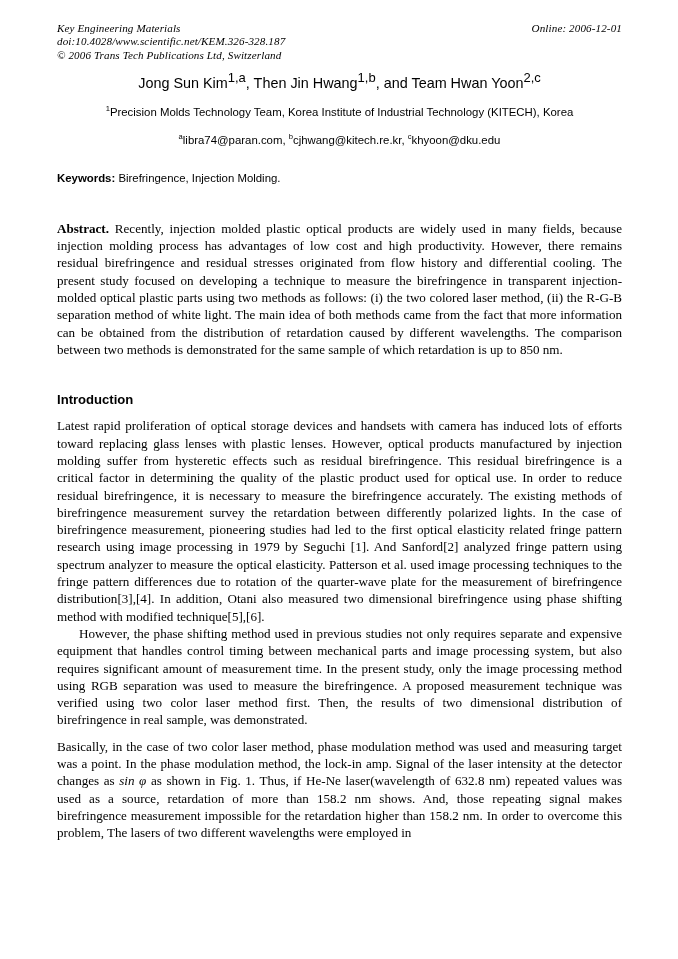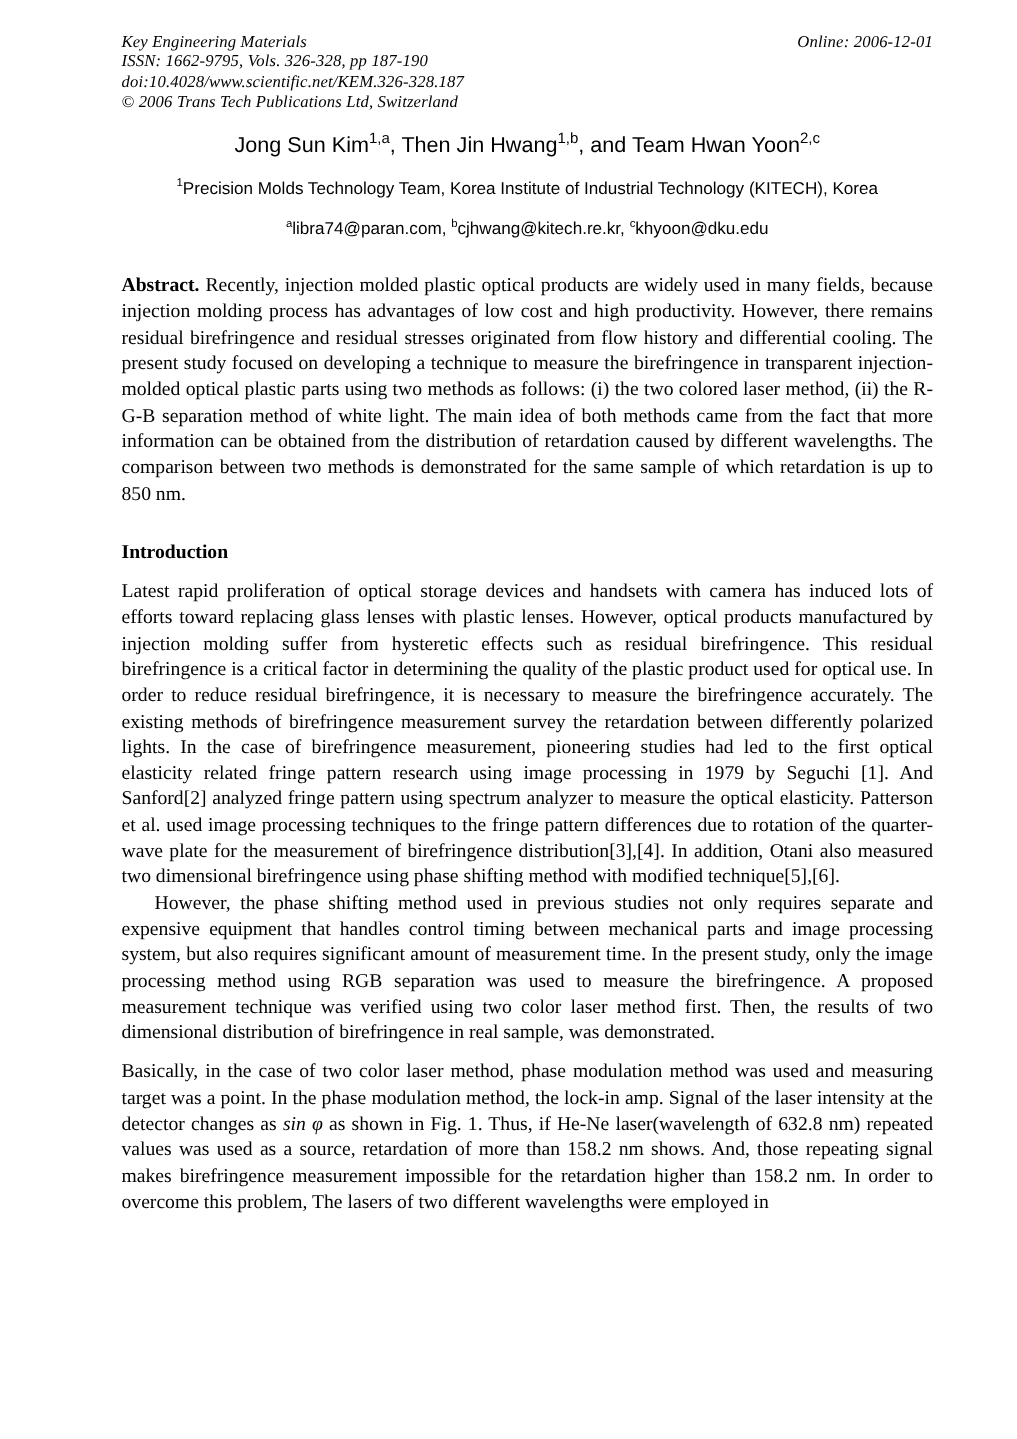--- a/index.html
+++ b/index.html
@@ -14,21 +14,21 @@
     font-family: "Liberation Serif", "DejaVu Serif", serif;
     color: #000000;
     -webkit-font-smoothing: antialiased;
   }
 
   .page {
     position: relative;
     width: 678px;
     height: 776px;
     box-sizing: border-box;
-    padding: 22px 56px 0 81px;
+    padding: 22px 56px 0 57px;
   }
 
   
   .journal-header {
     position: relative;
     font-family: "Liberation Serif", "DejaVu Serif", serif;
     font-style: italic;
     font-size: 11.1px;
     line-height: 13.4px;
     letter-spacing: 0.01em;
@@ -58,21 +58,21 @@
   }
 
   .authors {
     margin-top: 12px;
     text-align: center;
     font-family: "Liberation Sans", "DejaVu Sans", sans-serif;
     font-size: 14.4px;
     line-height: 18px;
     font-weight: normal;
   }
-  .authors sup { font-size: 10px; vertical-align: super; line-height: 0; }
+  .authors sup { font-size: 13px; vertical-align: super; line-height: 0; }
 
   .affiliation {
     text-align: center;
     font-family: "Liberation Sans", "DejaVu Sans", sans-serif;
     font-size: 11.4px;
     line-height: 17.5px;
   }
   .affiliation.first { margin-top: 12px; }
   .affiliation sup { font-size: 7.6px; vertical-align: super; line-height: 0; }
 
@@ -97,70 +97,72 @@
   
   .body-para {
     font-family: "Liberation Serif", "DejaVu Serif", serif;
     font-size: 13.1px;
     line-height: 17.3px;
     text-align: justify;
     text-justify: inter-word;
     margin: 0;
   }
   .abstract {
-    margin-top: 20px;
+    margin-top: 34px;
   }
   .abstract .abs-label {
     font-weight: bold;
   }
 
   .section-heading {
-    font-family: Liberation Serif, serif;
+    font-family: Liberation Sans, sans-serif;
     font-weight: bold;
     font-size: 13.1px;
     line-height: 17.3px;
-    margin-top: 22px;
+    margin-top: 33px;
     margin-bottom: 9px;
   }
 
   .para-indent { text-indent: 22px; }
   .para-gap { margin-top: 0; }
 
   .intro-p1 { margin-top: 0; }
 
   .math-italic { font-style: italic; margin-top: 44px; }
 
   .last-para { margin-top: 9px; }
 </style>
 </head>
 <body>
 
 <div class="page">
 
   <div class="journal-header">
     <div class="line">Key Engineering Materials</div>
-    <div class="line">ISSN: 1662-9795, Vols. 326-328, pp 187-190</div>
     <div class="line">doi:10.4028/www.scientific.net/KEM.326-328.187</div>
     <div class="line">© 2006 Trans Tech Publications Ltd, Switzerland</div>
     <div class="online-date">Online: 2006-12-01</div>
   </div>
 
 
   <div class="authors">
     <span>Jong Sun Kim</span><sup>1,a</sup><span>, </span><span>Then Jin Hwang</span><sup>1,b</sup><span>, and </span><span>Team Hwan Yoon</span><sup>2,c</sup>
   </div>
 
   <div class="affiliation first">
     <sup>1</sup><span>Precision Molds Technology Team, Korea Institute of Industrial Technology (KITECH), Korea</span>
   </div>
 
   <div class="emails">
     <sup>a</sup><span>libra74@paran.com, </span><sup>b</sup><span>cjhwang@kitech.re.kr, </span><sup>c</sup><span>khyoon@dku.edu</span>
   </div>
 
+  <div class="keywords">
+    <span class="kw-label">Keywords:</span><span> Birefringence, Injection Molding.</span>
+  </div>
 
   <p class="body-para abstract">
     <span class="abs-label">Abstract.</span><span> Recently, injection molded plastic optical products are widely used in many fields, because injection molding process has advantages of low cost and high productivity. However, there remains residual birefringence and residual stresses originated from flow history and differential cooling. The present study focused on developing a technique to measure the birefringence in transparent injection-molded optical plastic parts using two methods as follows: (i) the two colored laser method, (ii) the R-G-B separation method of white light. The main idea of both methods came from the fact that more information can be obtained from the distribution of retardation caused by different wavelengths. The comparison between two methods is demonstrated for the same sample of which retardation is up to 850 nm.</span>
   </p>
 
   <div class="section-heading">Introduction</div>
   <p class="body-para intro-p1">Latest rapid proliferation of optical storage devices and handsets with camera has induced lots of efforts toward replacing glass lenses with plastic lenses. However, optical products manufactured by injection molding suffer from hysteretic effects such as residual birefringence. This residual birefringence is a critical factor in determining the quality of the plastic product used for optical use. In order to reduce residual birefringence, it is necessary to measure the birefringence accurately. The existing methods of birefringence measurement survey the retardation between differently polarized lights. In the case of birefringence measurement, pioneering studies had led to the first optical elasticity related fringe pattern research using image processing in 1979 by Seguchi [1]. And Sanford[2] analyzed fringe pattern using spectrum analyzer to measure the optical elasticity. Patterson et al. used image processing techniques to the fringe pattern differences due to rotation of the quarter-wave plate for the measurement of birefringence distribution[3],[4]. In addition, Otani also measured two dimensional birefringence using phase shifting method with modified technique[5],[6].</p>
   <p class="body-para para-indent para-gap">However, the phase shifting method used in previous studies not only requires separate and expensive equipment that handles control timing between mechanical parts and image processing system, but also requires significant amount of measurement time. In the present study, only the image processing method using RGB separation was used to measure the birefringence. A proposed measurement technique was verified using two color laser method first. Then, the results of two dimensional distribution of birefringence in real sample, was demonstrated.</p>
 
   <p class="body-para last-para">

